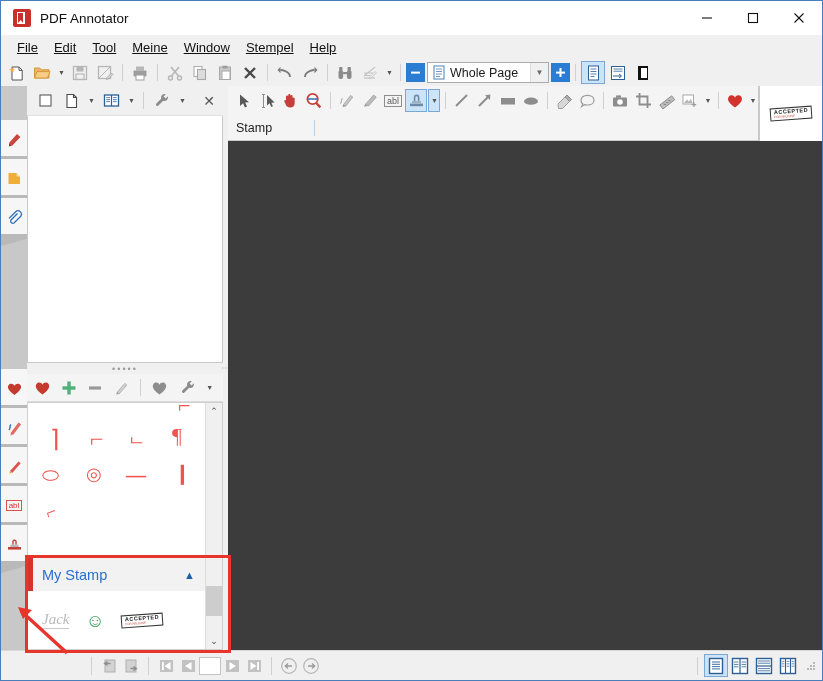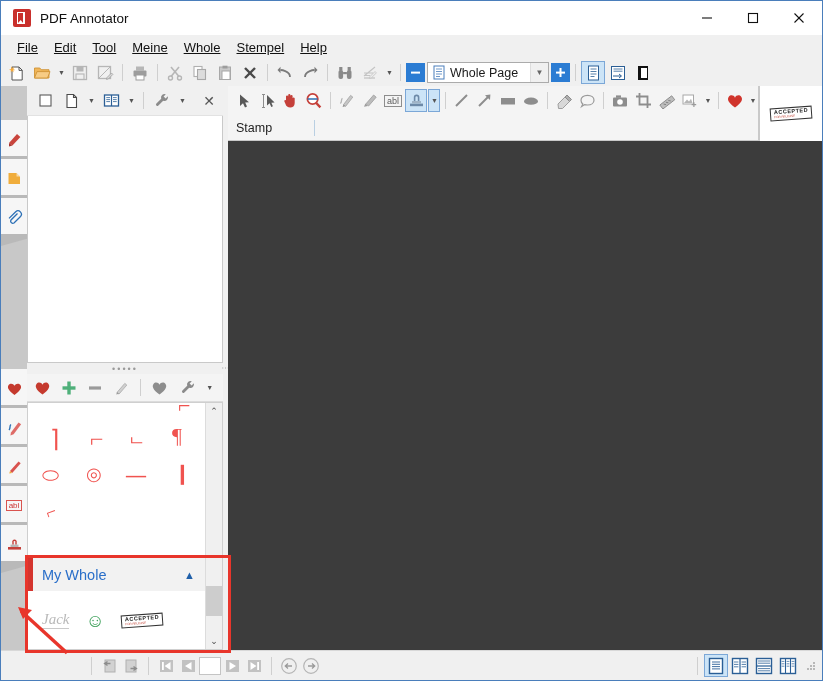--- a/index.html
+++ b/index.html
@@ -158,21 +158,21 @@
           </svg>
       </div>
     </div>
   </div>
 
   <div class="menubar">
     <div class="menu-item"><u>File</u></div>
     <div class="menu-item"><u>Edit</u></div>
     <div class="menu-item"><u>Tool</u></div>
     <div class="menu-item"><u>Meine</u></div>
-    <div class="menu-item"><u>Whole</u></div>
+    <div class="menu-item"><u>Window</u></div>
     <div class="menu-item"><u>Stempel</u></div>
     <div class="menu-item"><u>Help</u></div>
   </div>
 
   <div class="maintoolbar">
 
     <div class="tb">
       <svg width="18" height="18" viewBox="0 0 18 18">
         <path d="M4 3 h7 l3.2 3.2 V16 H4 Z" fill="#fff" stroke="#555" stroke-width="1"></path>
         <path d="M11 3 v3.4 h3.2" fill="none" stroke="#555" stroke-width="1"></path>
@@ -507,21 +507,21 @@
             <div class="mark" style="left:144px;top:22px;font-size:22px;">¶</div>
             <div class="mark" style="left:14px;top:62px;font-size:20px;">⬭</div>
             <div class="mark" style="left:58px;top:62px;font-size:18px;">◎</div>
             <div class="mark" style="left:98px;top:62px;font-size:20px;font-weight:bold">—</div>
             <div class="mark" style="left:146px;top:60px;font-size:20px;">❙</div>
             <div class="mark" style="left:18px;top:100px;font-size:18px;transform:rotate(-20deg)">⌐</div>
           </div>
 
           <div class="mystamps-hdr">
             <div class="mh-bar"></div>
-            <span class="mystamps-title">My Whole</span>
+            <span class="mystamps-title">My Stamp</span>
             <span class="mystamps-chev">▲</span>
           </div>
 
           <div class="mystamps-body">
             <span style="color:#b9b9b9;font-family:'Liberation Serif',serif;font-size:15px;font-style:italic;border-bottom:1px solid #c9c9c9;">Jack</span>
             <span style="color:#3da05a;font-size:19px;line-height:1;">☺</span>
             <span class="ACC">
               <b>ACCEPTED</b>
               <i>FOR RELEASE</i>
             </span>

